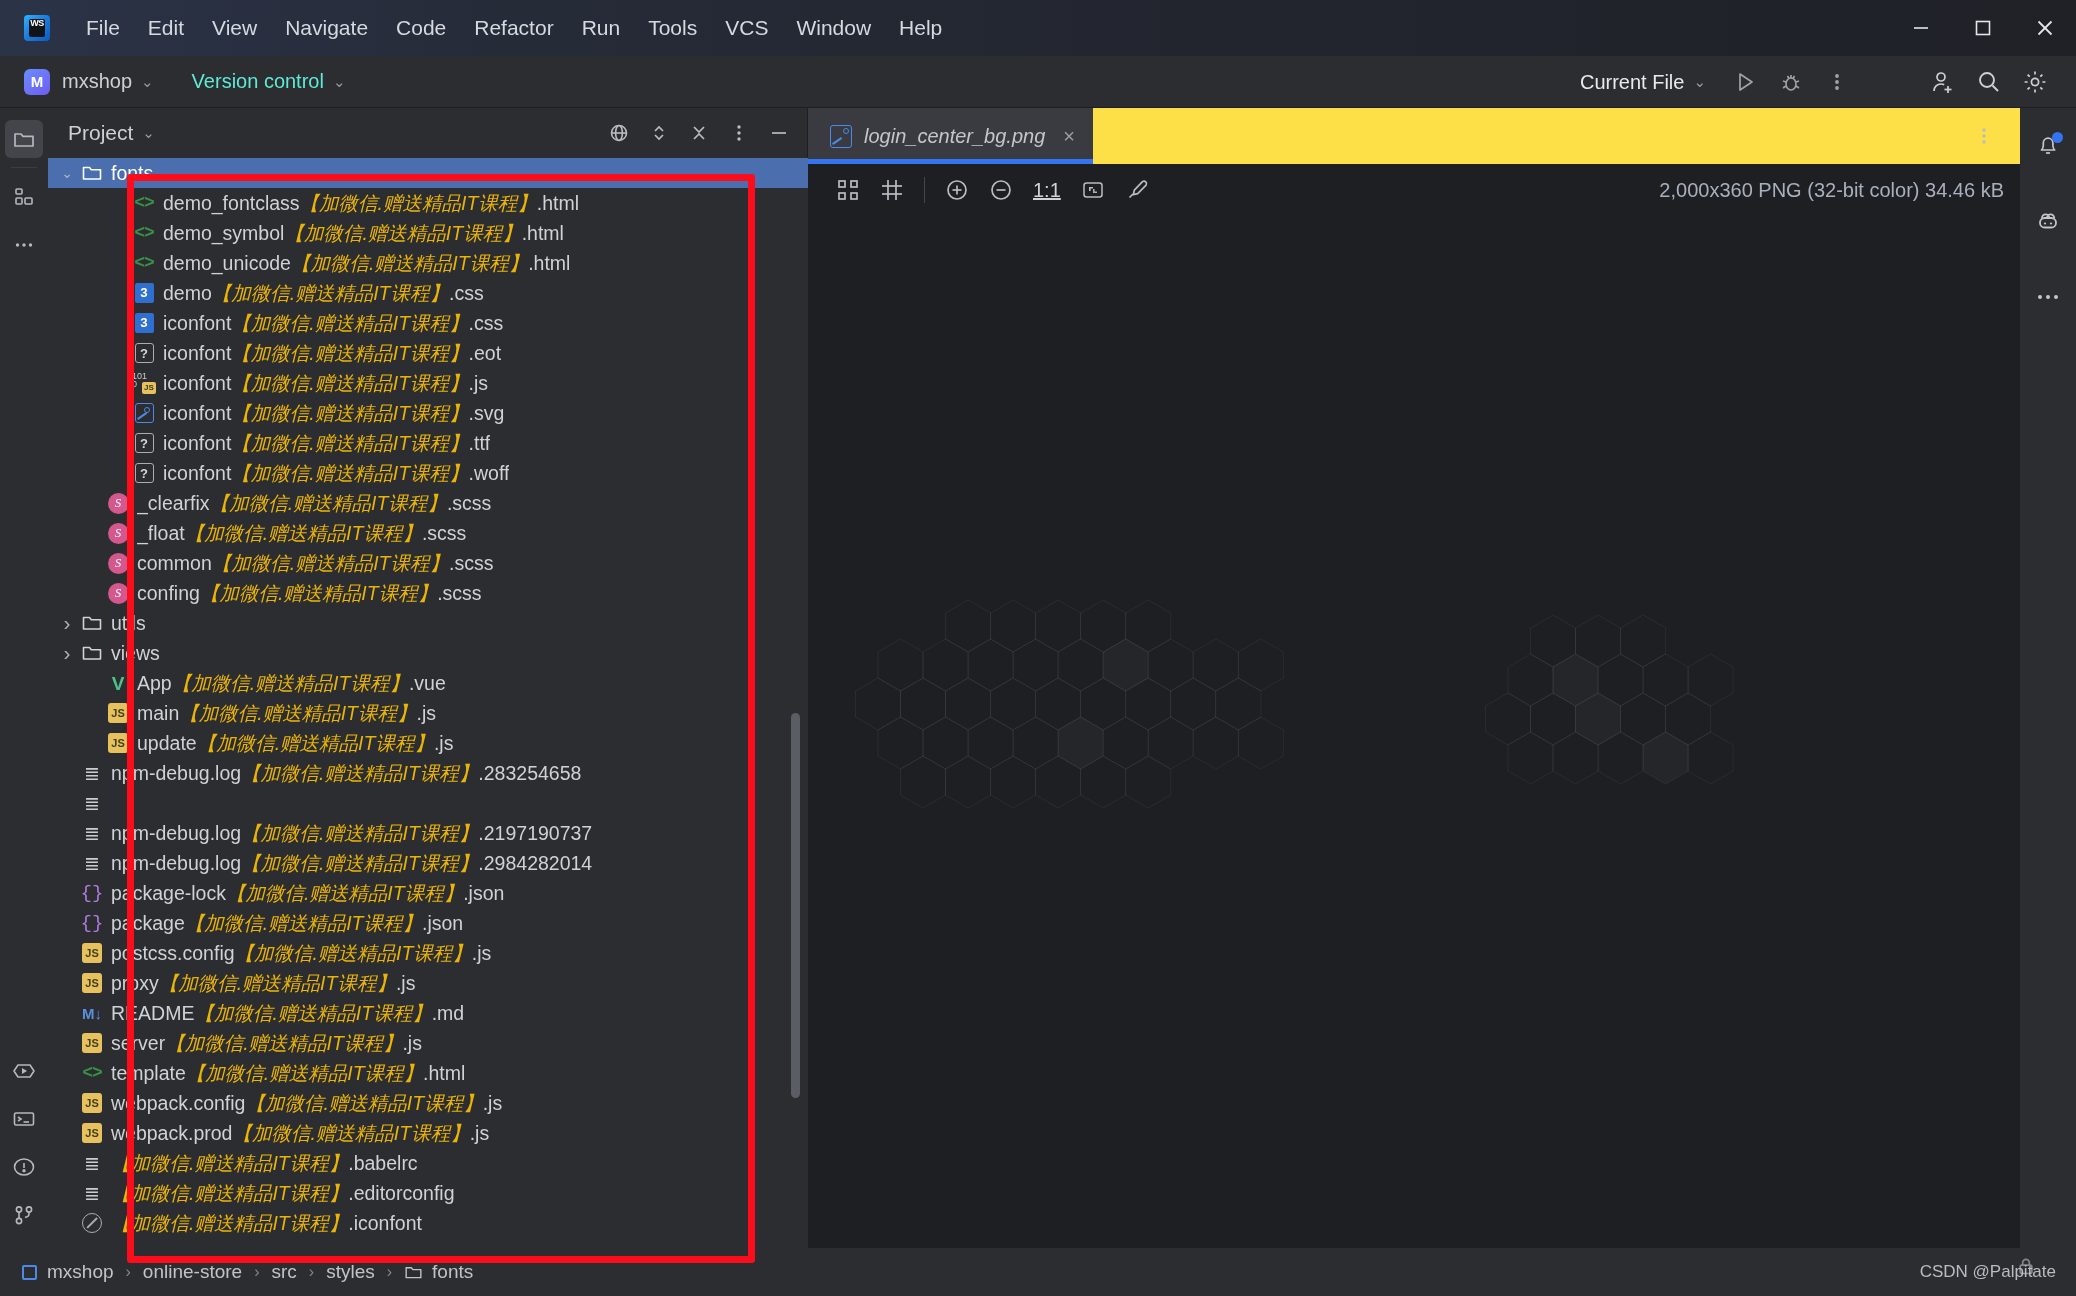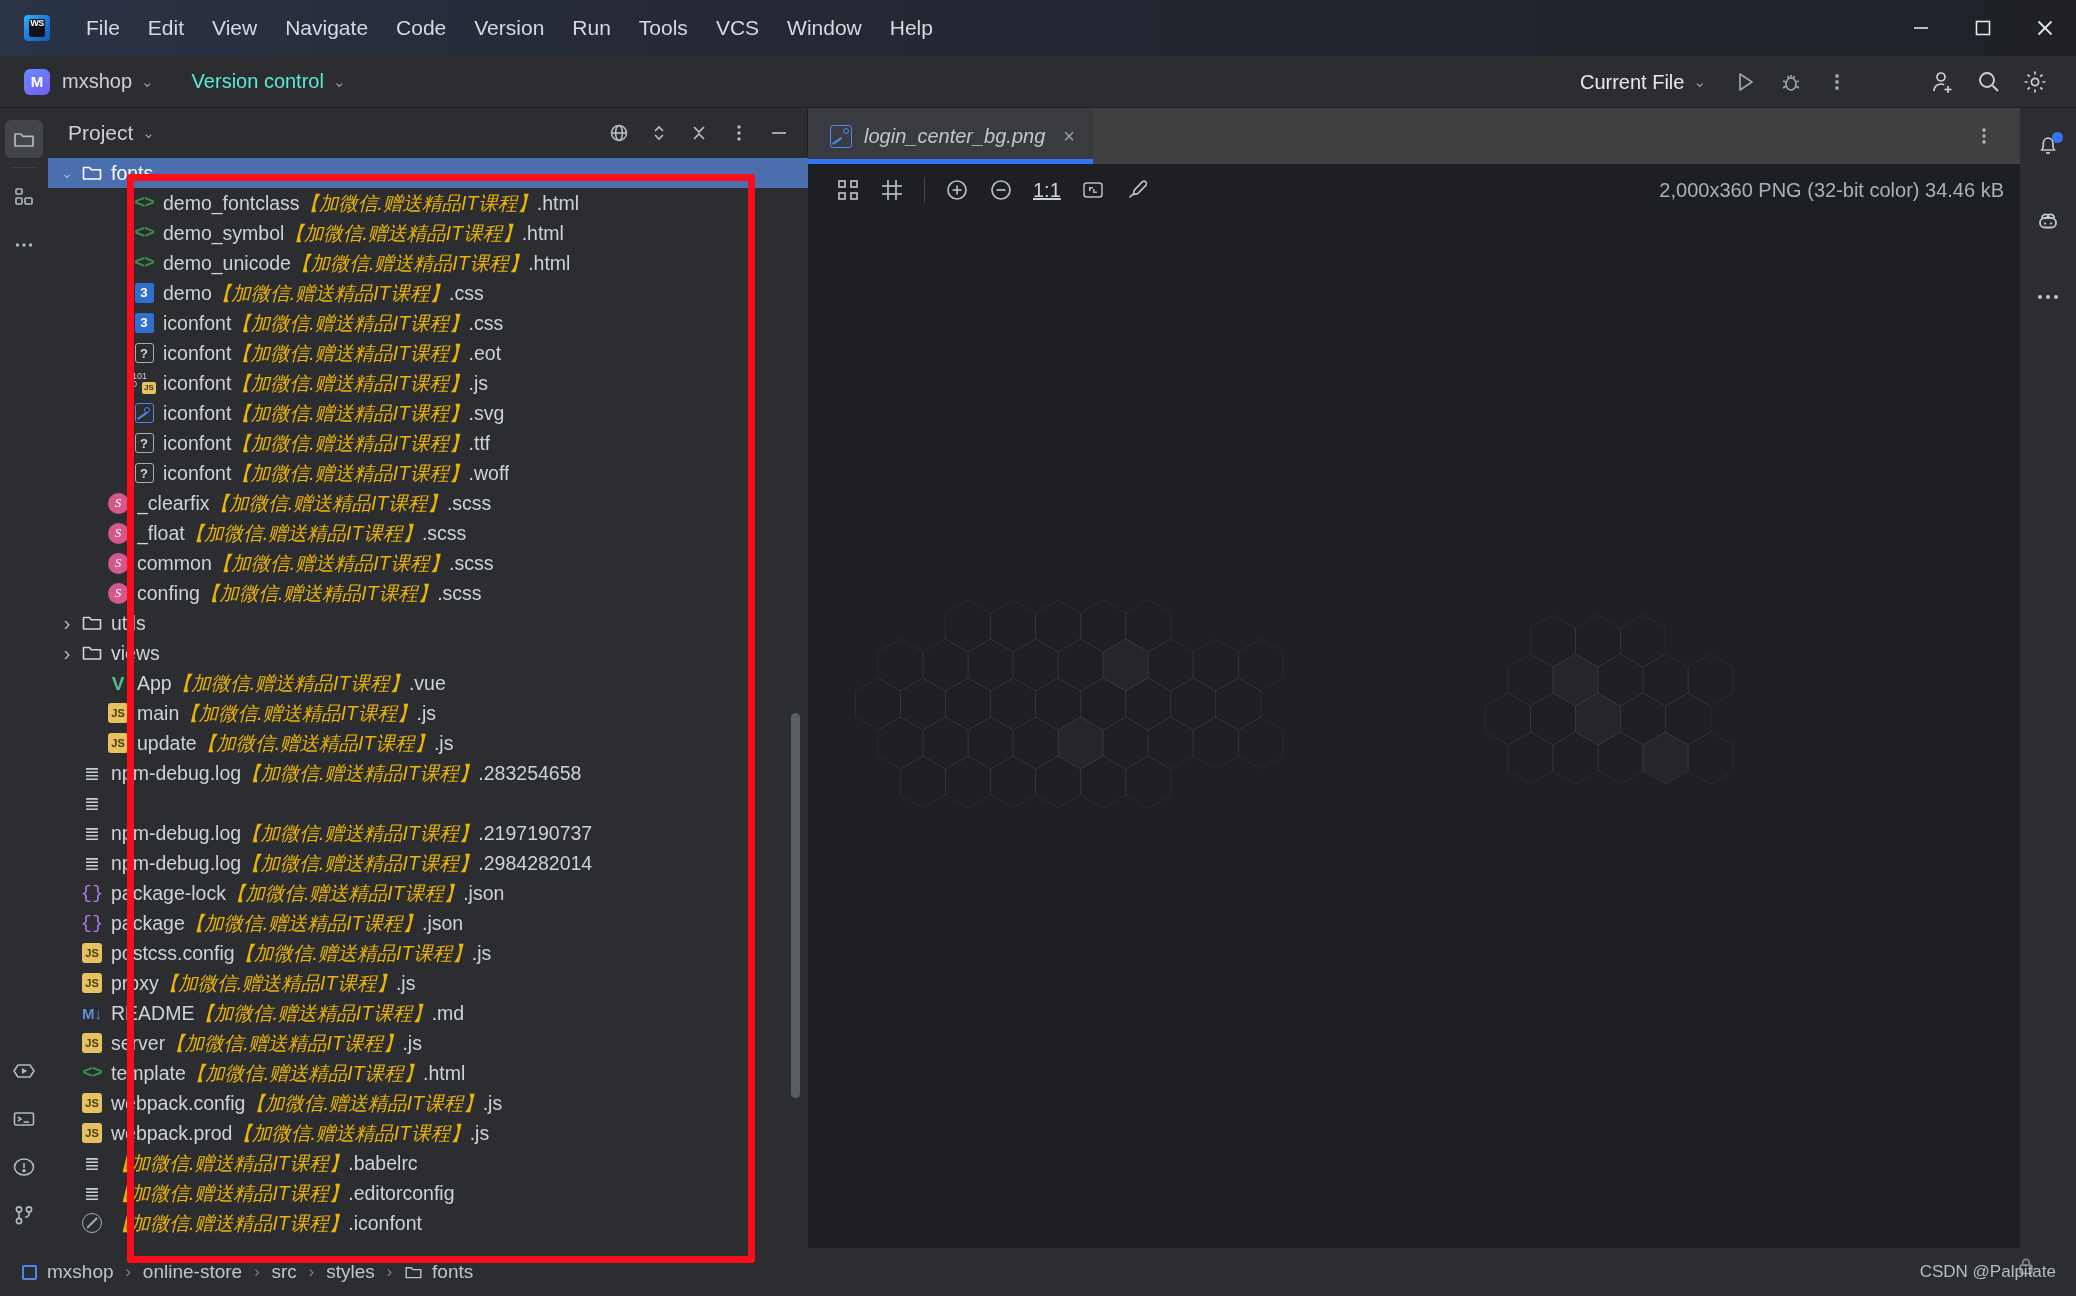--- a/index.html
+++ b/index.html
@@ -125,21 +125,21 @@
   .tree-scroll{position:absolute;right:7px;top:605px;width:9px;height:385px;background:#5a5d63;border-radius:5px;}
 
   
   .redbox{
     position:absolute;left:127px;top:174px;width:628px;height:1089px;
     border:7px solid #fc0d1c;border-radius:3px;pointer-events:none;z-index:30;
   }
 
   
   .editor{position:absolute;left:808px;top:108px;width:1212px;height:1140px;background:#1e1f22;}
-  .tabstrip{height:56px;background:#404040;display:flex;align-items:stretch;position:relative;}
+  .tabstrip{height:56px;background:#fde047;display:flex;align-items:stretch;position:relative;}
   .tab{
     display:flex;align-items:center;padding:0 18px 0 22px;background:#393b40;position:relative;
     color:#c3c6cc;font-size:20px;font-style:italic;
   }
   .tab .tabicon{margin-right:12px;display:flex;}
   .tab .tabclose{margin-left:18px;color:#9ba0a7;font-size:20px;font-style:normal;}
   .tab::after{content:"";position:absolute;left:0;right:0;bottom:0;height:5px;background:#3574f0;}
   .tabstrip .tabs-right{margin-left:auto;display:flex;align-items:center;padding-right:14px;}
 
   .imgtoolbar{height:52px;display:flex;align-items:center;background:#1e1f22;padding-left:18px;}
@@ -169,21 +169,21 @@
 <div id="app">
 
   <div class="titlebar">
     <div class="app-logo"></div>
     <div class="menu" id="menu-bar">
         <div class="menu-item">File</div>
         <div class="menu-item">Edit</div>
         <div class="menu-item">View</div>
         <div class="menu-item">Navigate</div>
         <div class="menu-item">Code</div>
-        <div class="menu-item">Version</div>
+        <div class="menu-item">Refactor</div>
         <div class="menu-item">Run</div>
         <div class="menu-item">Tools</div>
         <div class="menu-item">VCS</div>
         <div class="menu-item">Window</div>
         <div class="menu-item">Help</div>
       </div>
     <div class="win-controls">
       <div class="win-btn">
         <svg width="22" height="22" viewBox="0 0 22 22">
             <line x1="4" y1="11" x2="18" y2="11" stroke="currentColor" stroke-width="1.6"></line>

